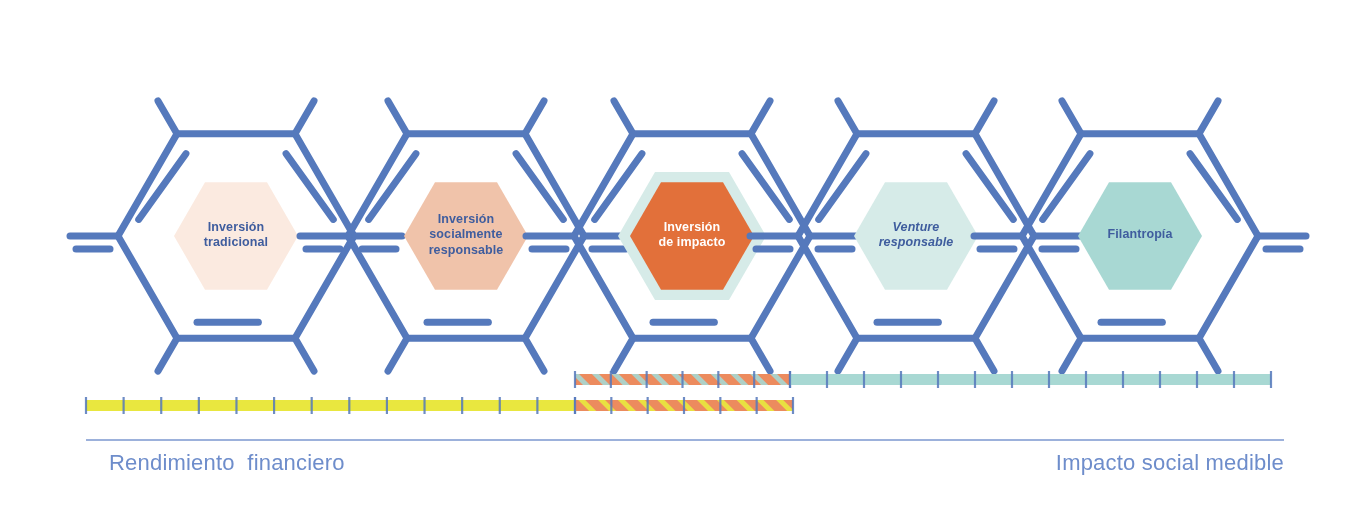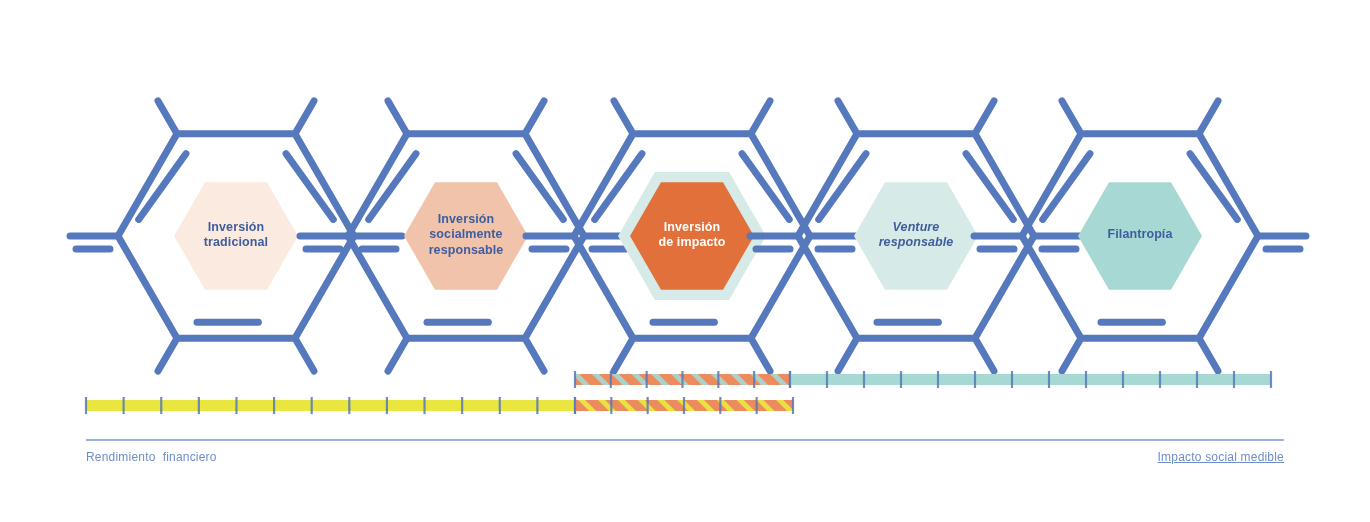--- a/index.html
+++ b/index.html
@@ -15,27 +15,28 @@
     line-height:15.5px;
     letter-spacing:.1px;
     color:#3F5D9E;
     pointer-events:none;
     white-space:pre-line;
   }
   .hexlabel.white{color:#ffffff;}
   .hexlabel.italic{font-style:italic;}
   .axis-label{
     position:absolute;
-    font-size:12px;
+    font-size:22px;
     color:#6E8DCB;
     letter-spacing:.2px;
     white-space:pre;
+    margin-left:23px;
   }
   #lbl-left{left:86px;top:450px;}
-  #lbl-right{right:86px;top:450px;text-decoration:underline;}
+  #lbl-right{right:86px;top:450px;}
 </style>
 </head>
 <body>
 
 <div id="stage">
 
   <svg id="scene" viewBox="0 0 1370 522">
     <defs>
 
       <pattern id="hatch-teal" width="14" height="14" patternUnits="userSpaceOnUse" patternTransform="rotate(-45)">

